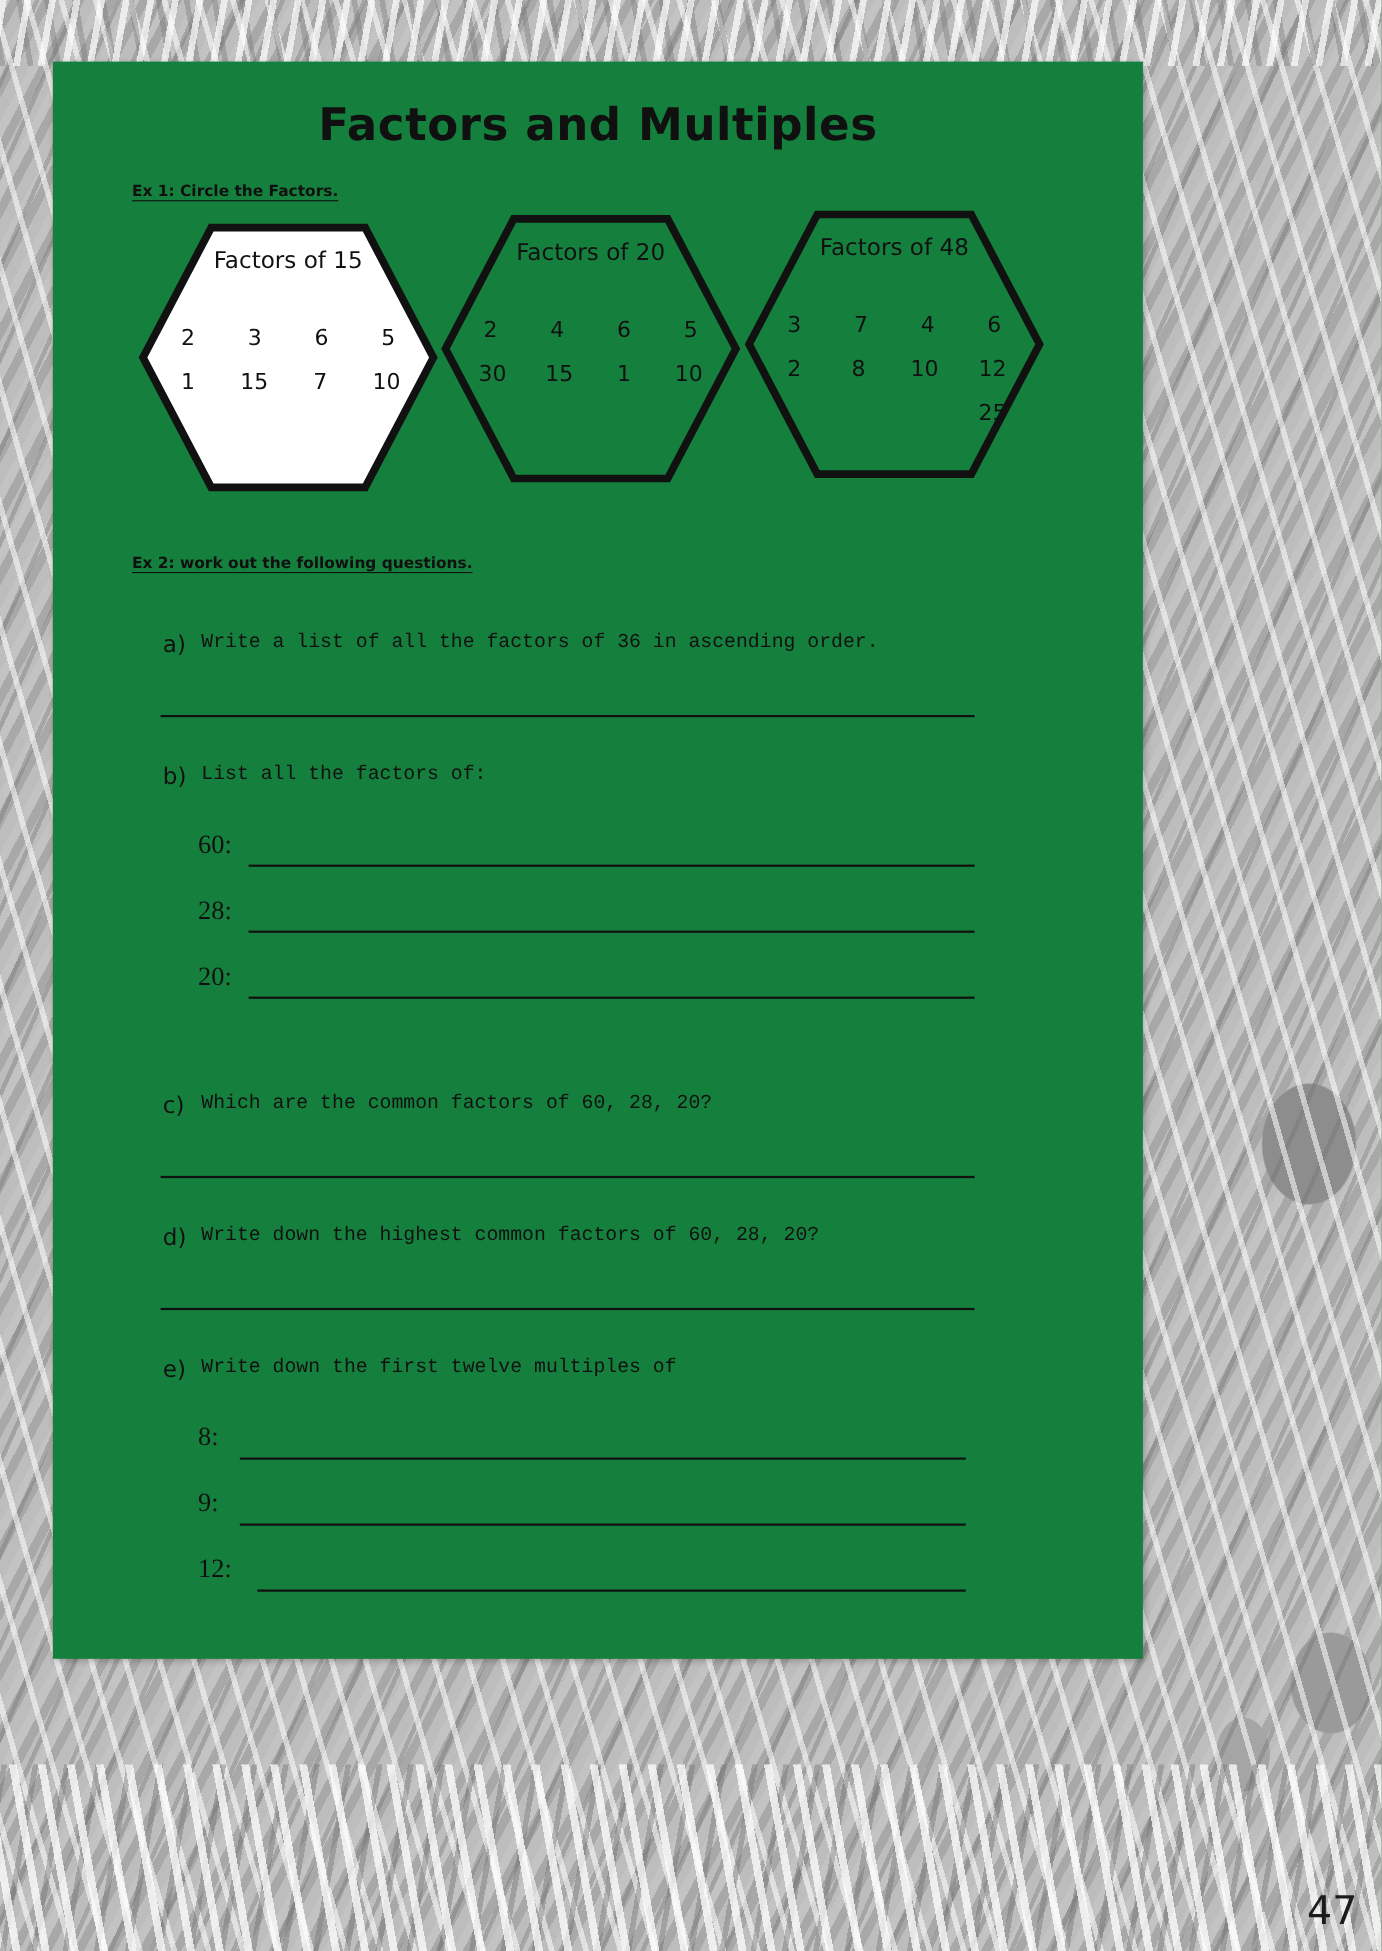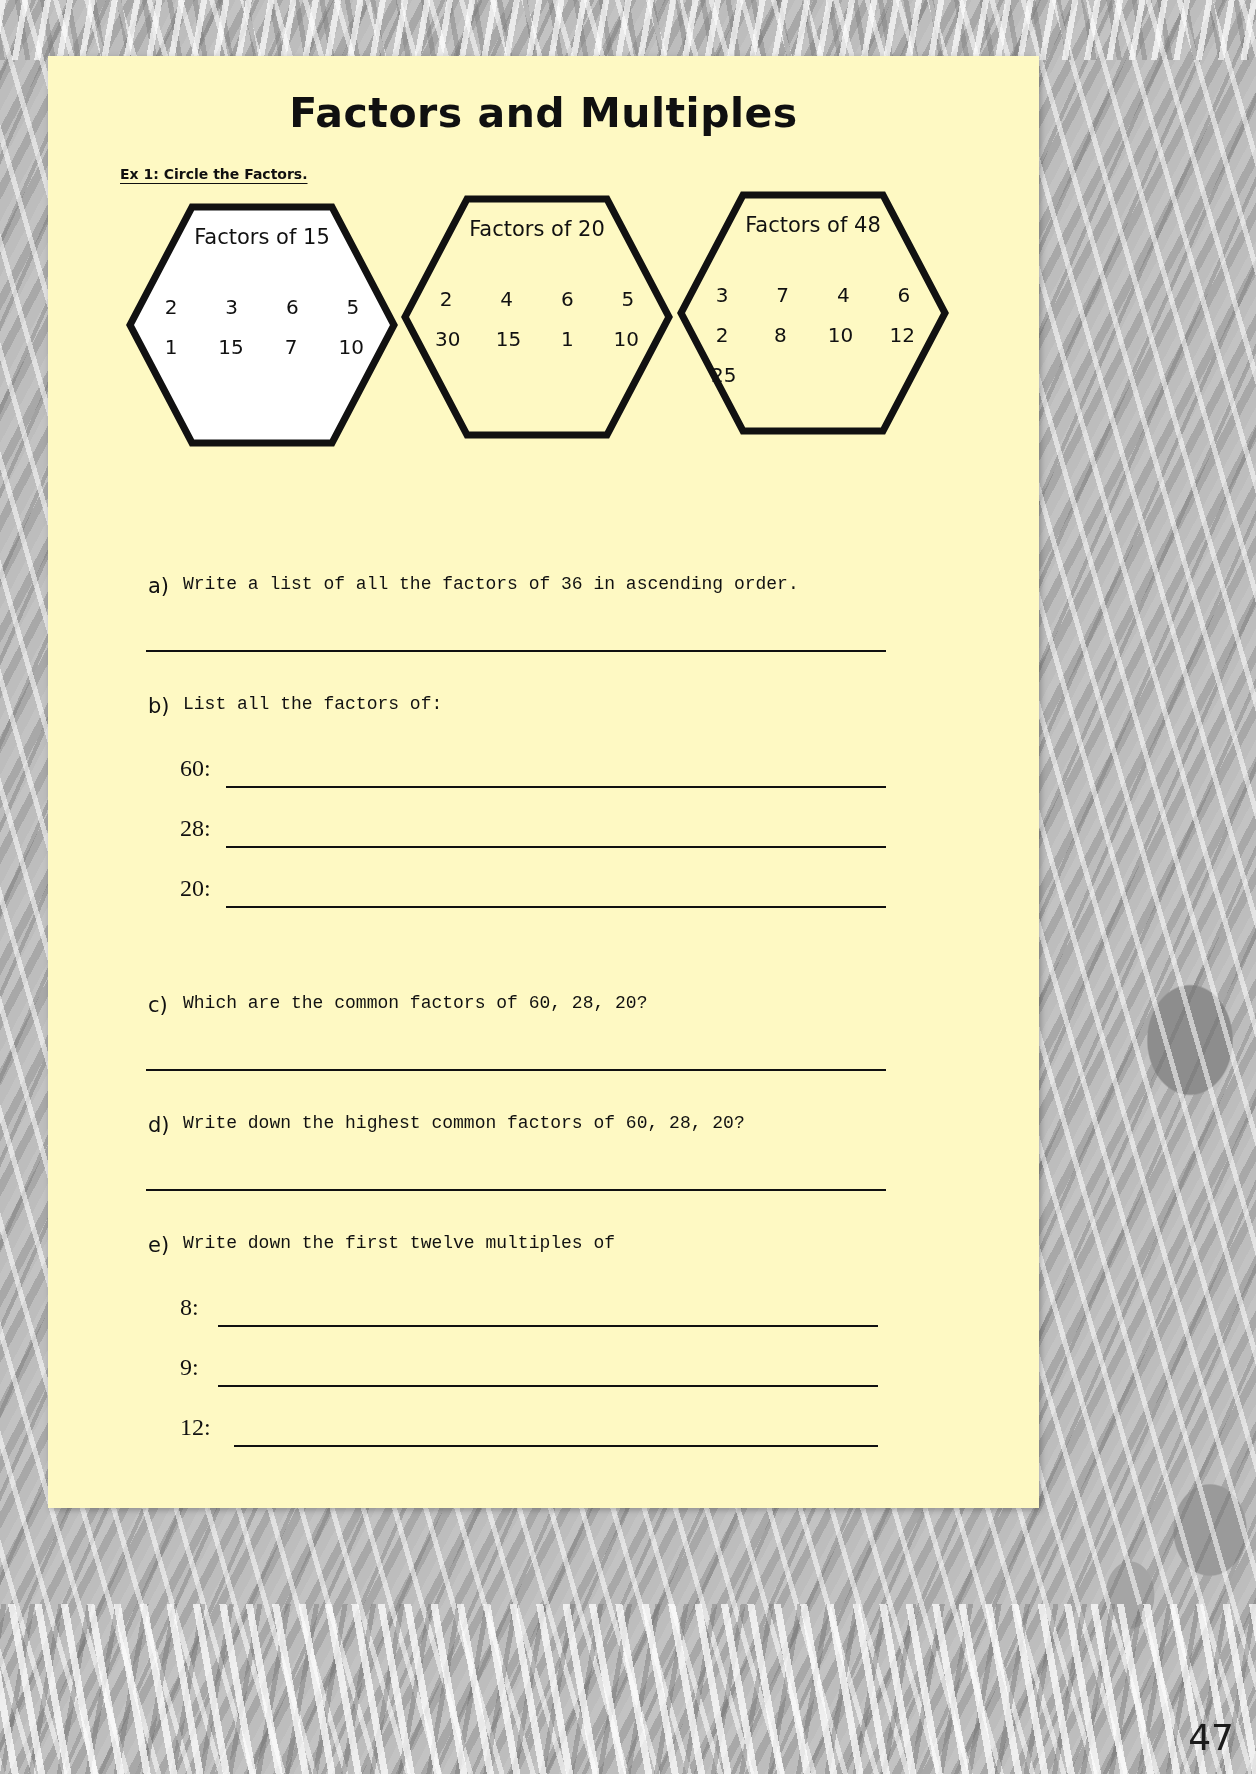--- a/index.html
+++ b/index.html
@@ -50,21 +50,21 @@
       repeating-linear-gradient(-80deg, rgba(110,110,110,.4) 0 5px, rgba(0,0,0,0) 5px 28px);
   }
 
   
   #page-sheet {
     position: absolute;
     left: 48px;
     top: 56px;
     width: 991px;
     height: 1452px;
-    background: #fef9c3;
+    background: #15803d;
     box-shadow: 2px 2px 6px rgba(0,0,0,.25);
   }
 
   
   .worksheet-title {
     text-align: center;
     font-family: "DejaVu Sans", sans-serif;
     font-weight: bold;
     font-size: 41px;
     letter-spacing: .5px;
@@ -116,21 +116,21 @@
     right: 38px;
     top: 96px;
   }
   .hex-num-row {
     display: flex;
     justify-content: space-between;
     font-size: 20px;
     color: #111;
     margin-bottom: 16px;
   }
-  .hex-num-row.centered { justify-content: flex-start; }
+  .hex-num-row.centered { justify-content: flex-end; }
   .hex-num { min-width: 22px; text-align: center; }
 
   #hex-1 { left: 74px;  top: 0px; }
   #hex-2 { left: 349px; top: -8px; }
   #hex-3 { left: 625px; top: -12px; }
 
   
   #questions {
     position: absolute;
     left: 0; top: 488px;
@@ -249,20 +249,21 @@
           <span class="hex-num">12</span>
         </div>
         <div class="hex-num-row centered">
           <span class="hex-num">25</span>
         </div>
       </div>
     </div>
 
   </div>
 
+  <div class="section-heading" id="ex2-heading">Ex 2: work out the following questions.</div>
 
   <div id="questions">
 
     <div class="q-block">
       <span class="q-marker" style="left:100px; top:30px;">a)</span>
       <span class="q-text" style="left:135px; top:30px;">Write a list of all the factors of 36 in ascending order.</span>
       <div class="answer-line" style="left:98px; top:106px; width:740px;"></div>
     </div>
 
     <div class="q-block">

